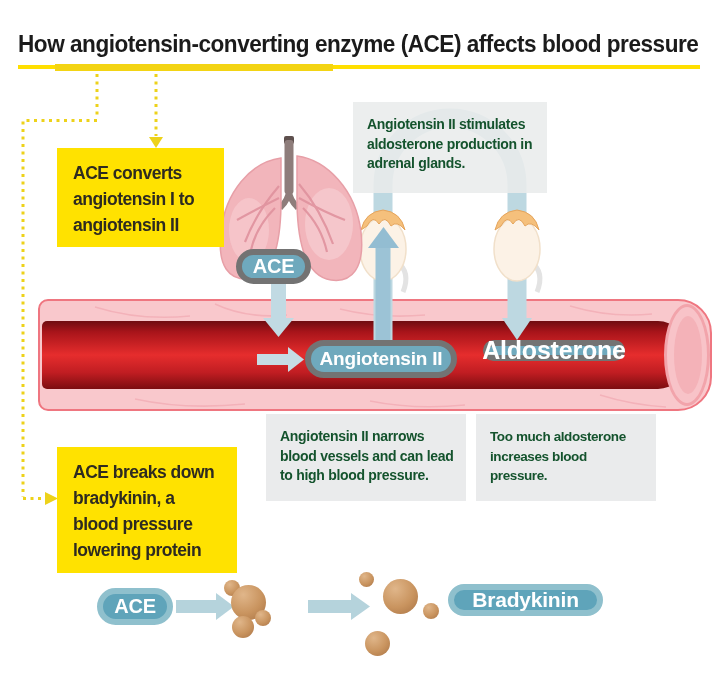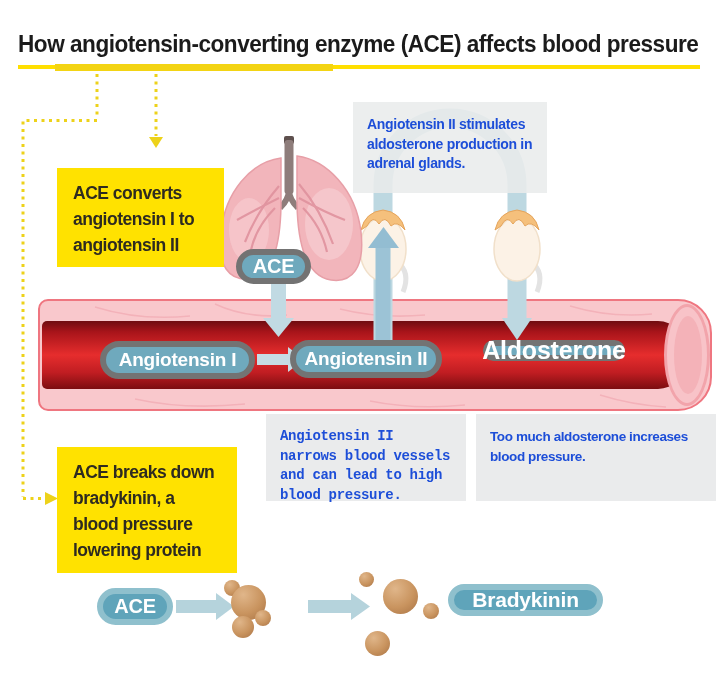--- a/index.html
+++ b/index.html
@@ -14,21 +14,21 @@
     transform:scaleX(0.94);transform-origin:left center;white-space:nowrap;
   }
   .underline{left:18px;top:65px;width:682px;height:4px;background:#ffdf00;}
   .underline2{left:55px;top:64px;width:278px;height:7px;background:#f3d414;}
   .callout{
     background:#ffe200;color:#2e2b20;font-weight:bold;
     font-size:17.5px;line-height:26px;letter-spacing:-0.5px;
     padding:12px 14px 10px 16px;z-index:30;
   }
   .note{
-    background:#eaebec;color:#1d4ed8;font-weight:bold;
+    background:#eaebec;color:#14532d;font-weight:bold;
     font-size:14px;line-height:19.5px;letter-spacing:-0.3px;
     padding:13px 12px 1px 14px;z-index:40;box-sizing:border-box;
   }
   .note.trans{background:rgba(233,235,236,0.87);}
   .pill{
     display:flex;align-items:center;justify-content:center;
     background:#6fa9bd;border:6px solid #737373;border-radius:22px;
     color:#ffffff;font-weight:bold;z-index:30;box-sizing:border-box;
     letter-spacing:-0.2px;
   }
@@ -68,21 +68,21 @@
     <g stroke="#edd21a" stroke-width="3" stroke-dasharray="3 4.5" fill="none">
       <path d="M97 74 V119"></path>
       <path d="M97 120.5 H23 V497"></path>
       <path d="M23 498.5 H44"></path>
       <path d="M156 74 V136"></path>
     </g>
     <polygon points="45,492 58,498.5 45,505" fill="#edd21a"></polygon>
     <polygon points="149,137 163,137 156,148" fill="#edd21a"></polygon>
   </svg>
 
-  <div class="abs callout" style="left:57px;top:148px;width:167px;height:99px;box-sizing:border-box;margin-top:20px;">ACE converts angiotensin I to angiotensin II</div>
+  <div class="abs callout" style="left:57px;top:148px;width:167px;height:99px;box-sizing:border-box;">ACE converts angiotensin I to angiotensin II</div>
   <div class="abs callout" style="left:57px;top:447px;width:180px;height:126px;box-sizing:border-box;">ACE breaks down bradykinin, a blood pressure lowering protein</div>
 
   <div class="abs vessel-outer">
     <svg width="670" height="108" viewBox="0 0 670 108">
       <g stroke="#f3b0b8" stroke-width="1.6" fill="none" opacity="0.9">
         <path d="M55 6 q45 14 95 9"></path>
         <path d="M175 3 q32 15 72 11"></path>
         <path d="M300 8 q40 10 85 6"></path>
         <path d="M530 5 q40 12 82 8"></path>
         <path d="M95 98 q50 11 110 5"></path>
@@ -136,26 +136,25 @@
       <path d="M531 262 q14 10 6 30" stroke="#e3e3e3" stroke-width="5" fill="none"></path>
       <ellipse cx="517" cy="249" rx="23" ry="32" fill="#fcf2e6" stroke="#f1e0ca" stroke-width="1.5"></ellipse>
       <path d="M495 230 Q499 212 517 210 Q535 212 539 230 Q531 220 525 226 Q519 214 513 224 Q507 214 501 226 Z" fill="#f5c07c" stroke="#e5a45b" stroke-width="1"></path>
     </g>
 
     <rect x="375.5" y="246" width="15" height="96" fill="#9cc3d6"></rect>
     <polygon points="368,248 399,248 383.5,227" fill="#93bdd2"></polygon>
   </svg>
 
   <div class="abs note trans" style="left:353px;top:102px;width:194px;height:91px;">Angiotensin II stimulates aldosterone production in adrenal glands.</div>
-  <div class="abs note" style="left:266px;top:414px;width:200px;height:87px;font-family:Liberation Mono, monospace;">Angiotensin II narrows blood vessels and can lead to high blood pressure.</div>
-  <div class="abs note" style="left:476px;top:414px;width:240px;height:87px;font-size:13.5px;letter-spacing:-0.4px;">Too much aldosterone increases blood pressure.</div>
+  <div class="abs note" style="left:266px;top:414px;width:200px;height:87px;">Angiotensin II narrows blood vessels and can lead to high blood pressure.</div>
+  <div class="abs note" style="left:476px;top:414px;width:180px;height:87px;font-size:13.5px;letter-spacing:-0.4px;">Too much aldosterone increases blood pressure.</div>
 
   <div class="abs pill" style="left:236px;top:249px;width:75px;height:35px;font-size:20px;">ACE</div>
-  <div class="abs pill" style="left:100px;top:341px;width:155px;height:38px;font-size:19px;">Angiotensin I</div>
-  <div class="abs pill" style="left:290px;top:340px;width:152px;height:38px;font-size:19px;">Angiotensin II</div>
+  <div class="abs pill" style="left:305px;top:340px;width:152px;height:38px;font-size:19px;">Angiotensin II</div>
   <div class="abs pill" style="left:483px;top:340px;width:142px;height:21px;font-size:25px;">Aldosterone</div>
 
   <div class="abs pill solid" style="left:97px;top:588px;width:76px;height:37px;font-size:20px;">ACE</div>
 
   <svg class="abs" style="left:0;top:0;z-index:28" width="720" height="676">
     <rect x="176" y="600" width="40" height="13" fill="#b5d3dc"></rect>
     <polygon points="216,593 216,620 234,606.5" fill="#b5d3dc"></polygon>
     <rect x="308" y="600" width="43" height="13" fill="#b5d3dc"></rect>
     <polygon points="351,593 351,620 370,606.5" fill="#b5d3dc"></polygon>
   </svg>

